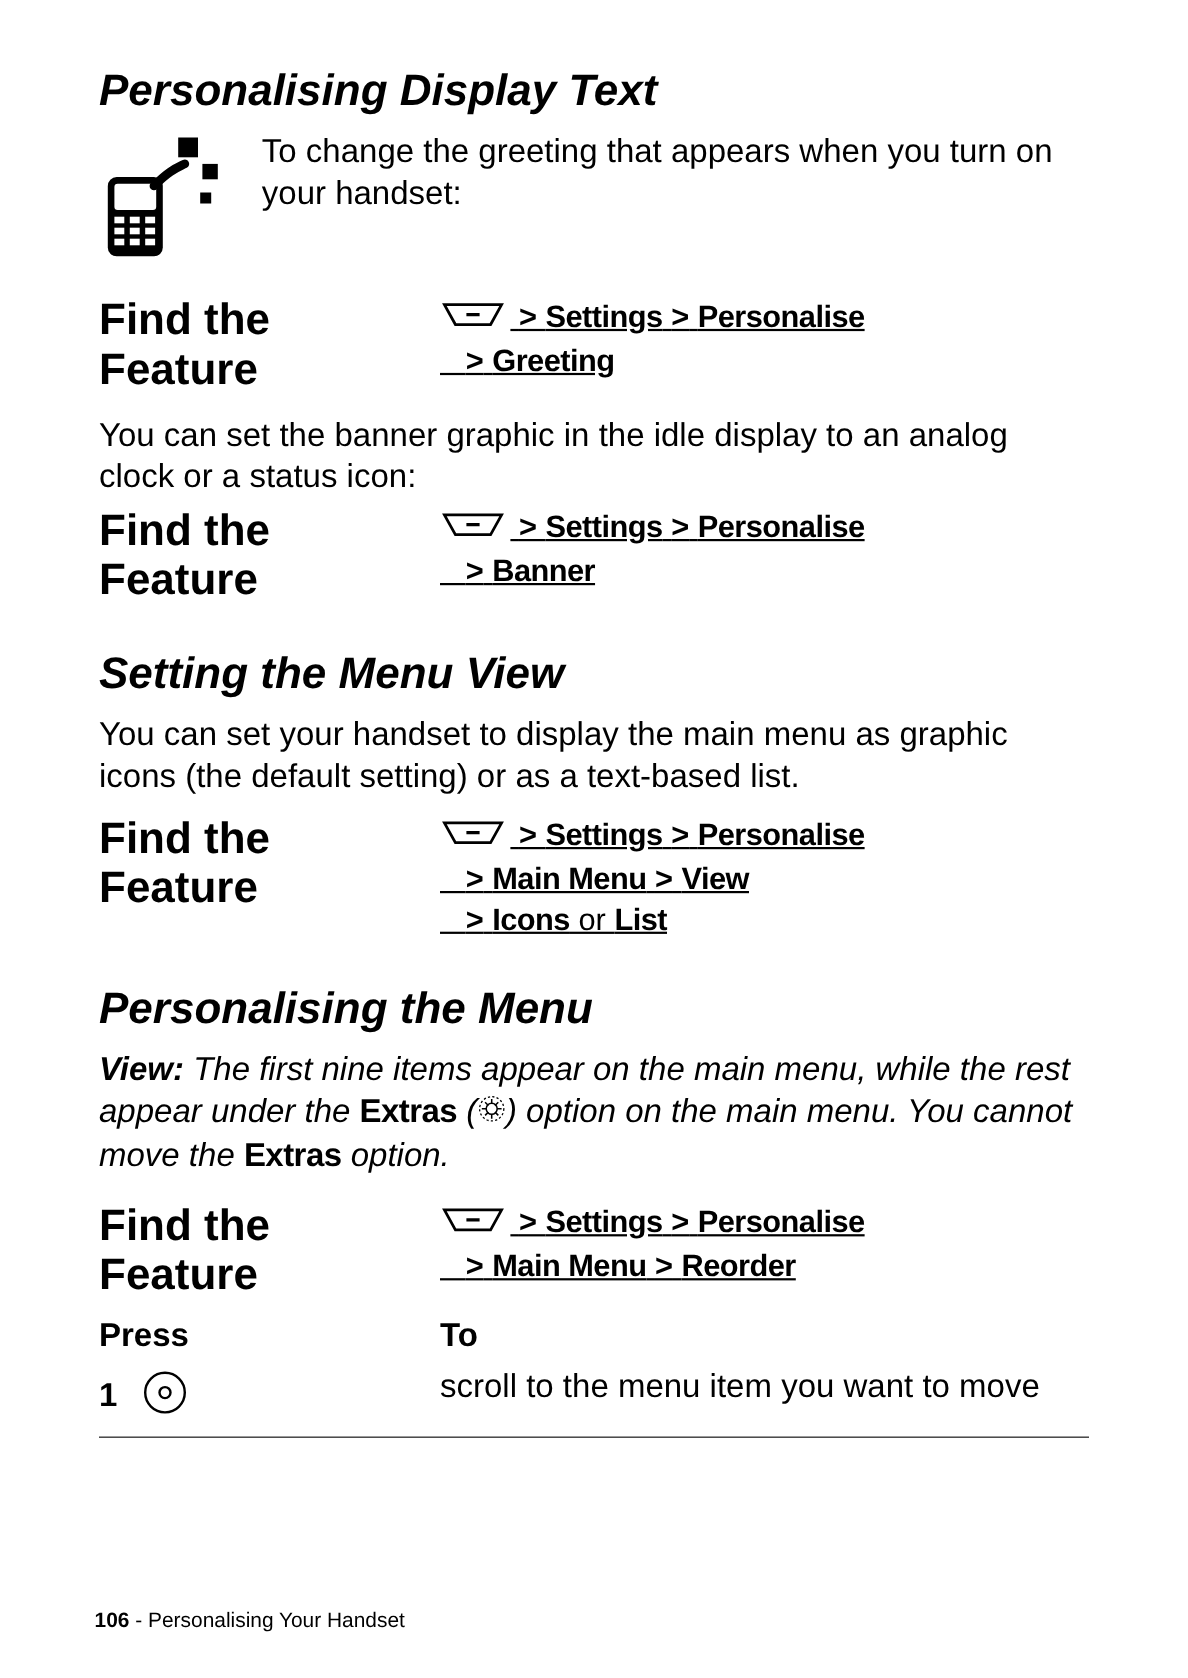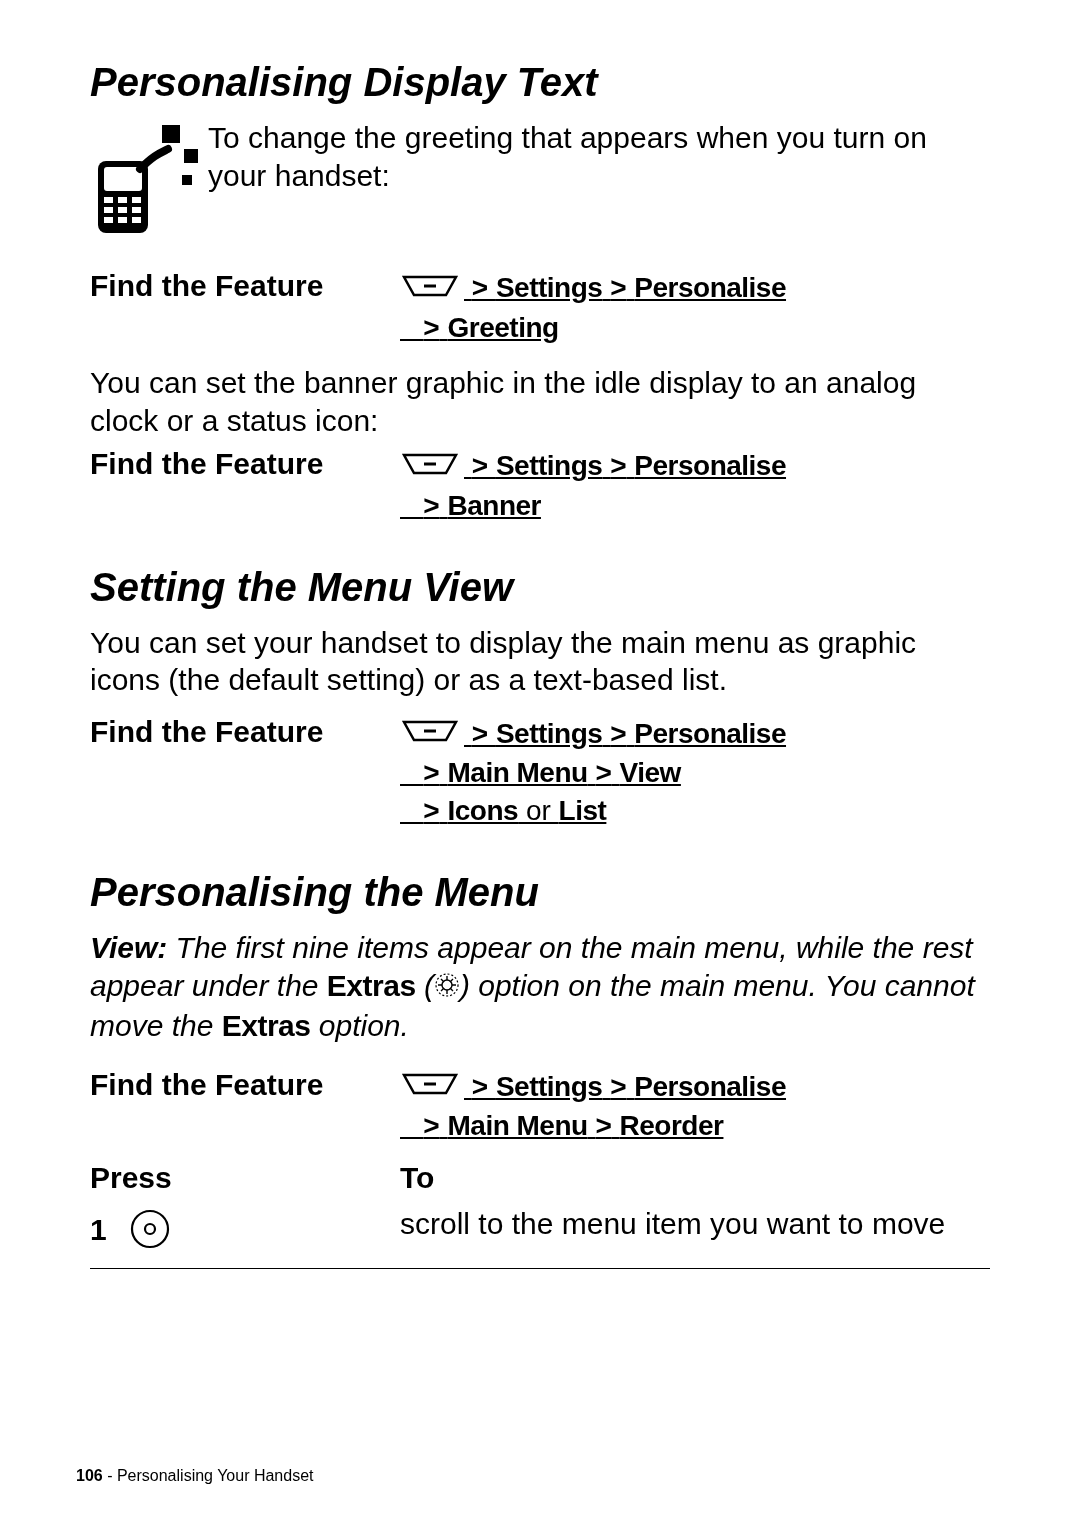--- a/index.html
+++ b/index.html
@@ -11,42 +11,42 @@
     color: #000;
     padding: 60px 90px 40px 90px;
     position: relative;
   }
   .section-heading {
     font-style: italic;
     font-weight: bold;
     font-size: 40px;
     margin-bottom: 14px;
   }
-  .intro-row { display: flex; align-items: flex-start; gap: 8px; margin-bottom: 30px; }
+  .intro-row { display: flex; align-items: flex-start; gap: 38px; margin-bottom: 30px; }
   .handset-icon { width: 110px; height: 120px; flex-shrink: 0; }
   .body-text { font-size: 30px; line-height: 1.25; }
   .find-row { display: flex; align-items: flex-start; margin-top: 8px; margin-bottom: 8px; }
-  .find-label { font-weight: bold; font-size: 30px; width: 310px; flex-shrink:0; }
+  .find-label { font-weight: bold; font-size: 40px; width: 310px; flex-shrink:0; }
   .path-block { font-size: 28px; line-height: 1.35; text-decoration: underline; }
   .menu-key-icon { display:inline-block; vertical-align:middle; margin-right:4px; }
   .cond { font-family: "Arial Narrow", Arial, sans-serif; font-weight: bold; font-stretch: condensed; letter-spacing: -0.5px; }
   .gt { font-weight: bold; }
   .plain { font-family: Arial, sans-serif; font-weight: normal; }
   .spacer-para { margin-top: 18px; }
   .section2 { margin-top: 40px; }
   .note { font-style: italic; font-size: 30px; line-height: 1.28; margin-top: 14px; }
   .note .nb { font-weight: bold; }
   .extras-icon { display:inline-block; vertical-align:middle; }
   .press-table { width: 100%; margin-top: 16px; border-collapse: collapse; }
   .press-table th { text-align:left; font-weight:bold; font-size:30px; padding-bottom:6px; }
   .press-table td { font-size:30px; vertical-align: top; padding-top:6px; padding-bottom:10px; }
   .press-table tbody tr { border-bottom: 1px solid #000; }
   .step-num { font-weight: bold; display:inline-block; width:30px; }
   .nav-key-icon { display:inline-block; vertical-align:middle; }
-  .footer { position:absolute; bottom:40px; left:76px; font-size:16px; }
+  .footer { position:absolute; bottom:40px; left:86px; font-size:19px; }
   .footer .pg { font-weight:bold; }
 </style>
 </head>
 <body>
 
 <h2 class="section-heading">Personalising Display Text</h2>
 <div class="intro-row">
   <span class="handset-icon">
     <svg viewBox="0 0 110 120" width="110" height="120">
       <rect x="8" y="42" width="50" height="72" rx="8" fill="#000"></rect>

